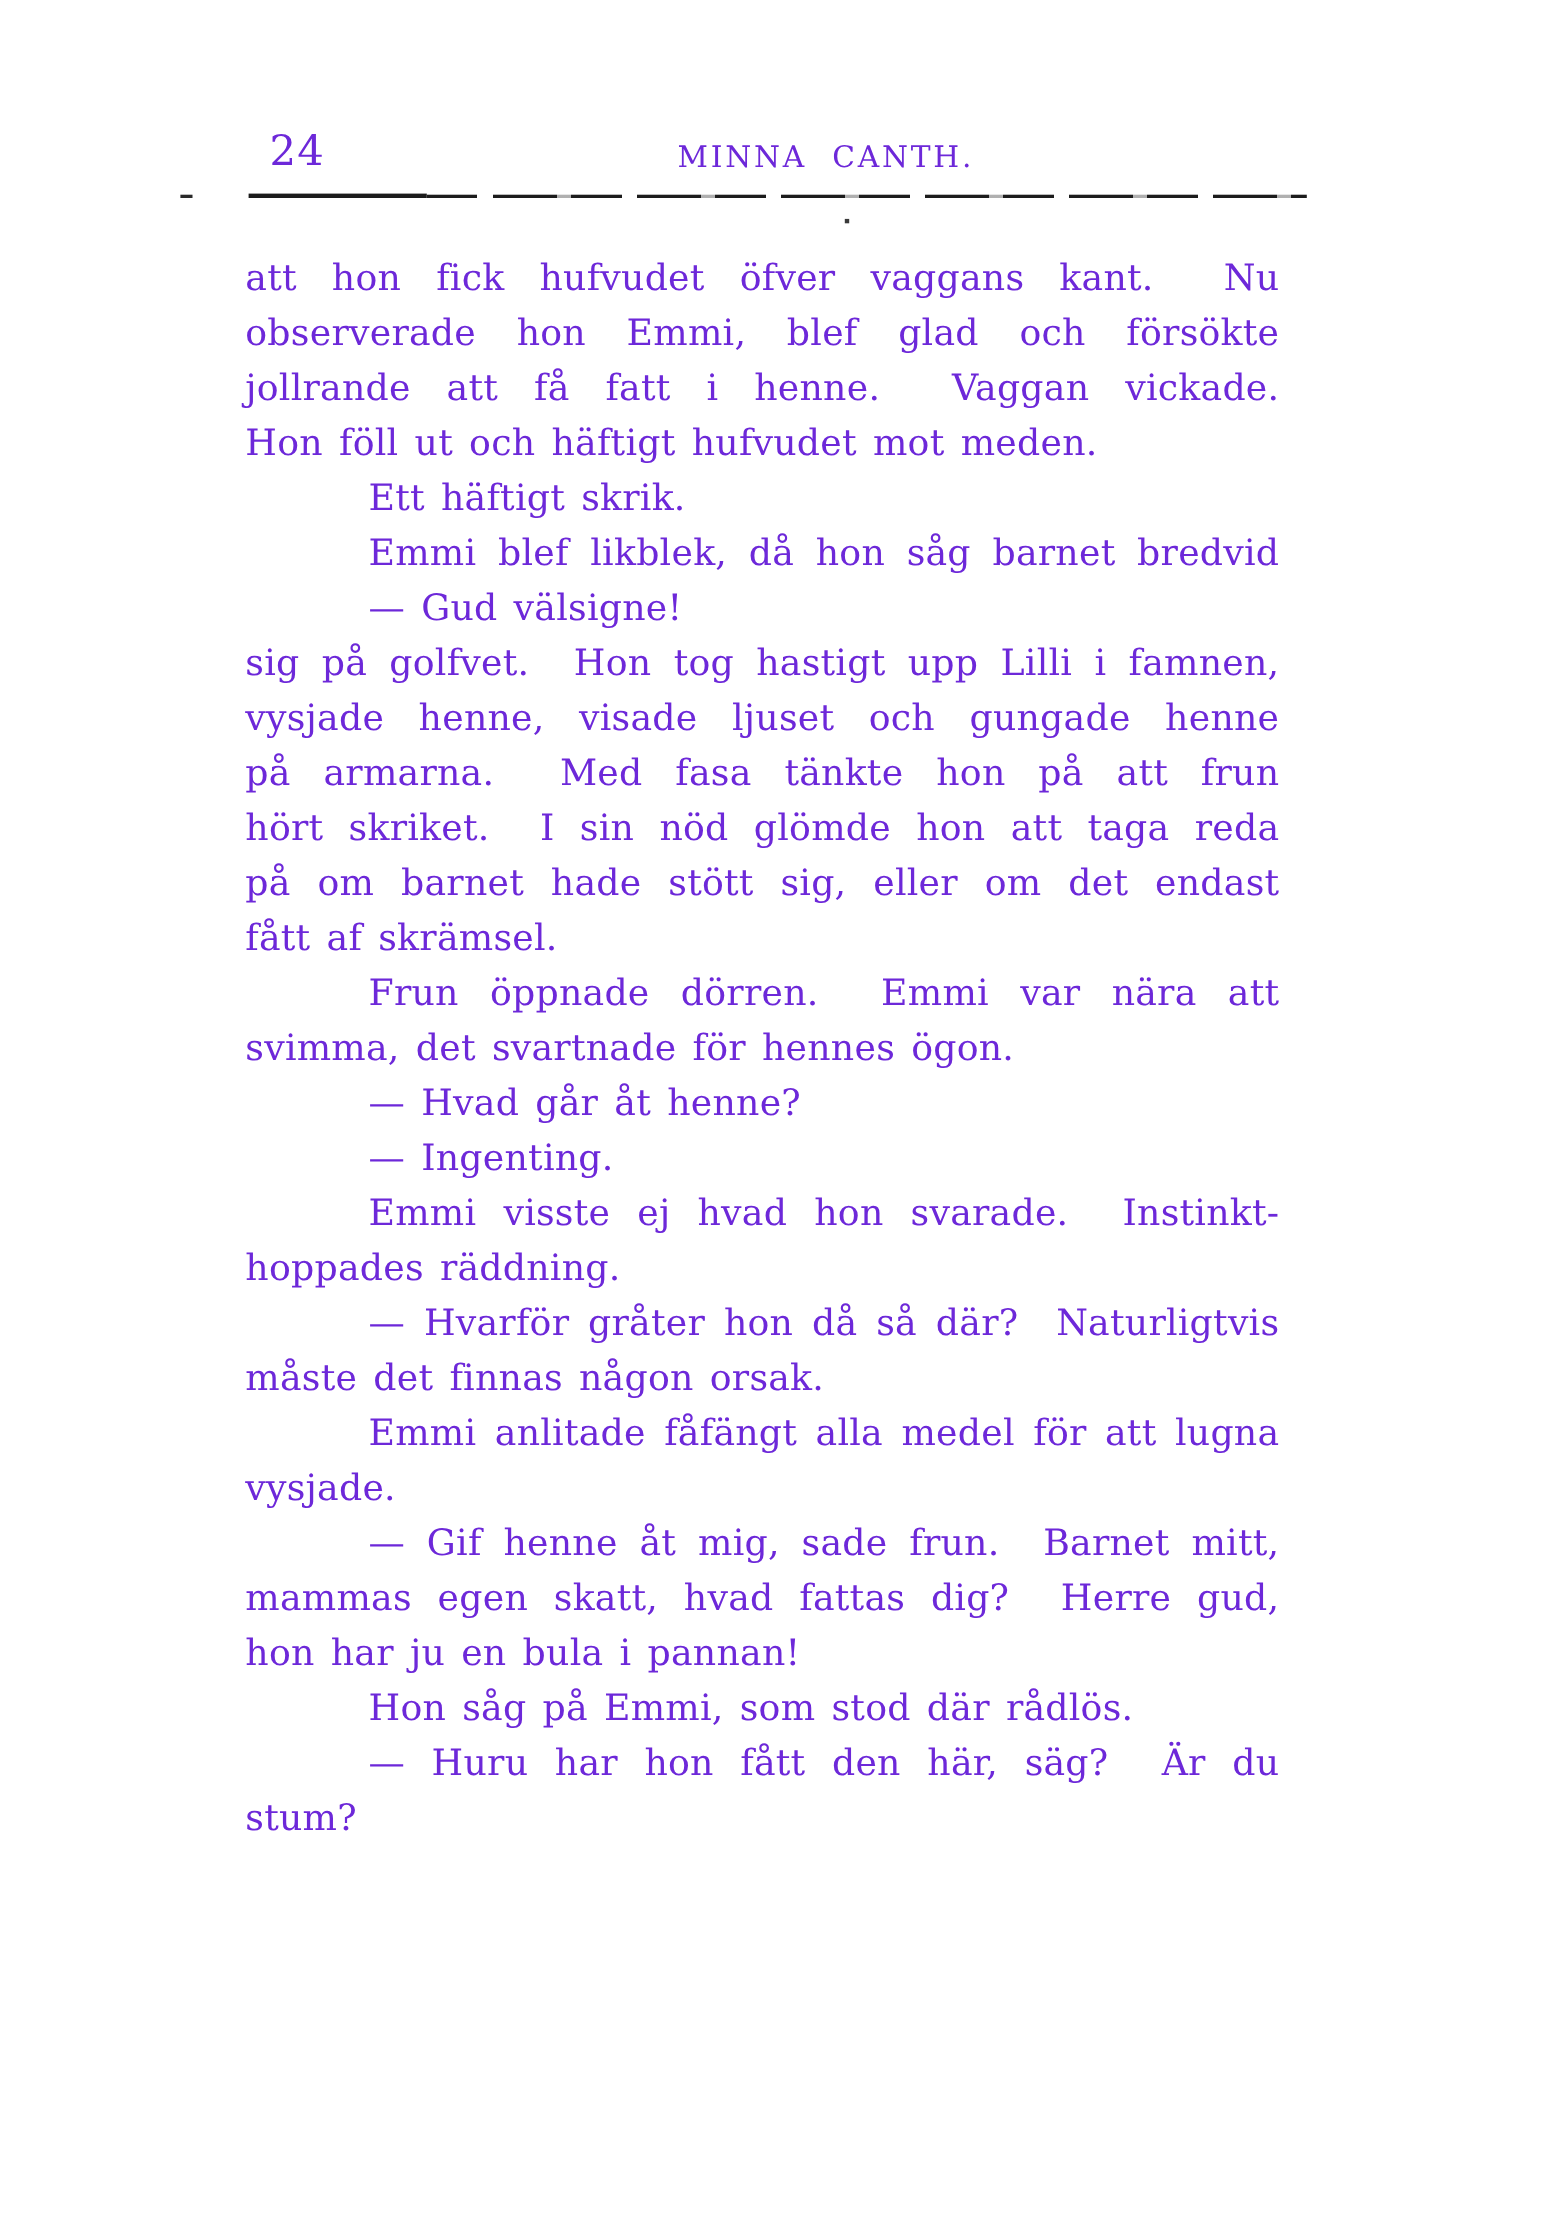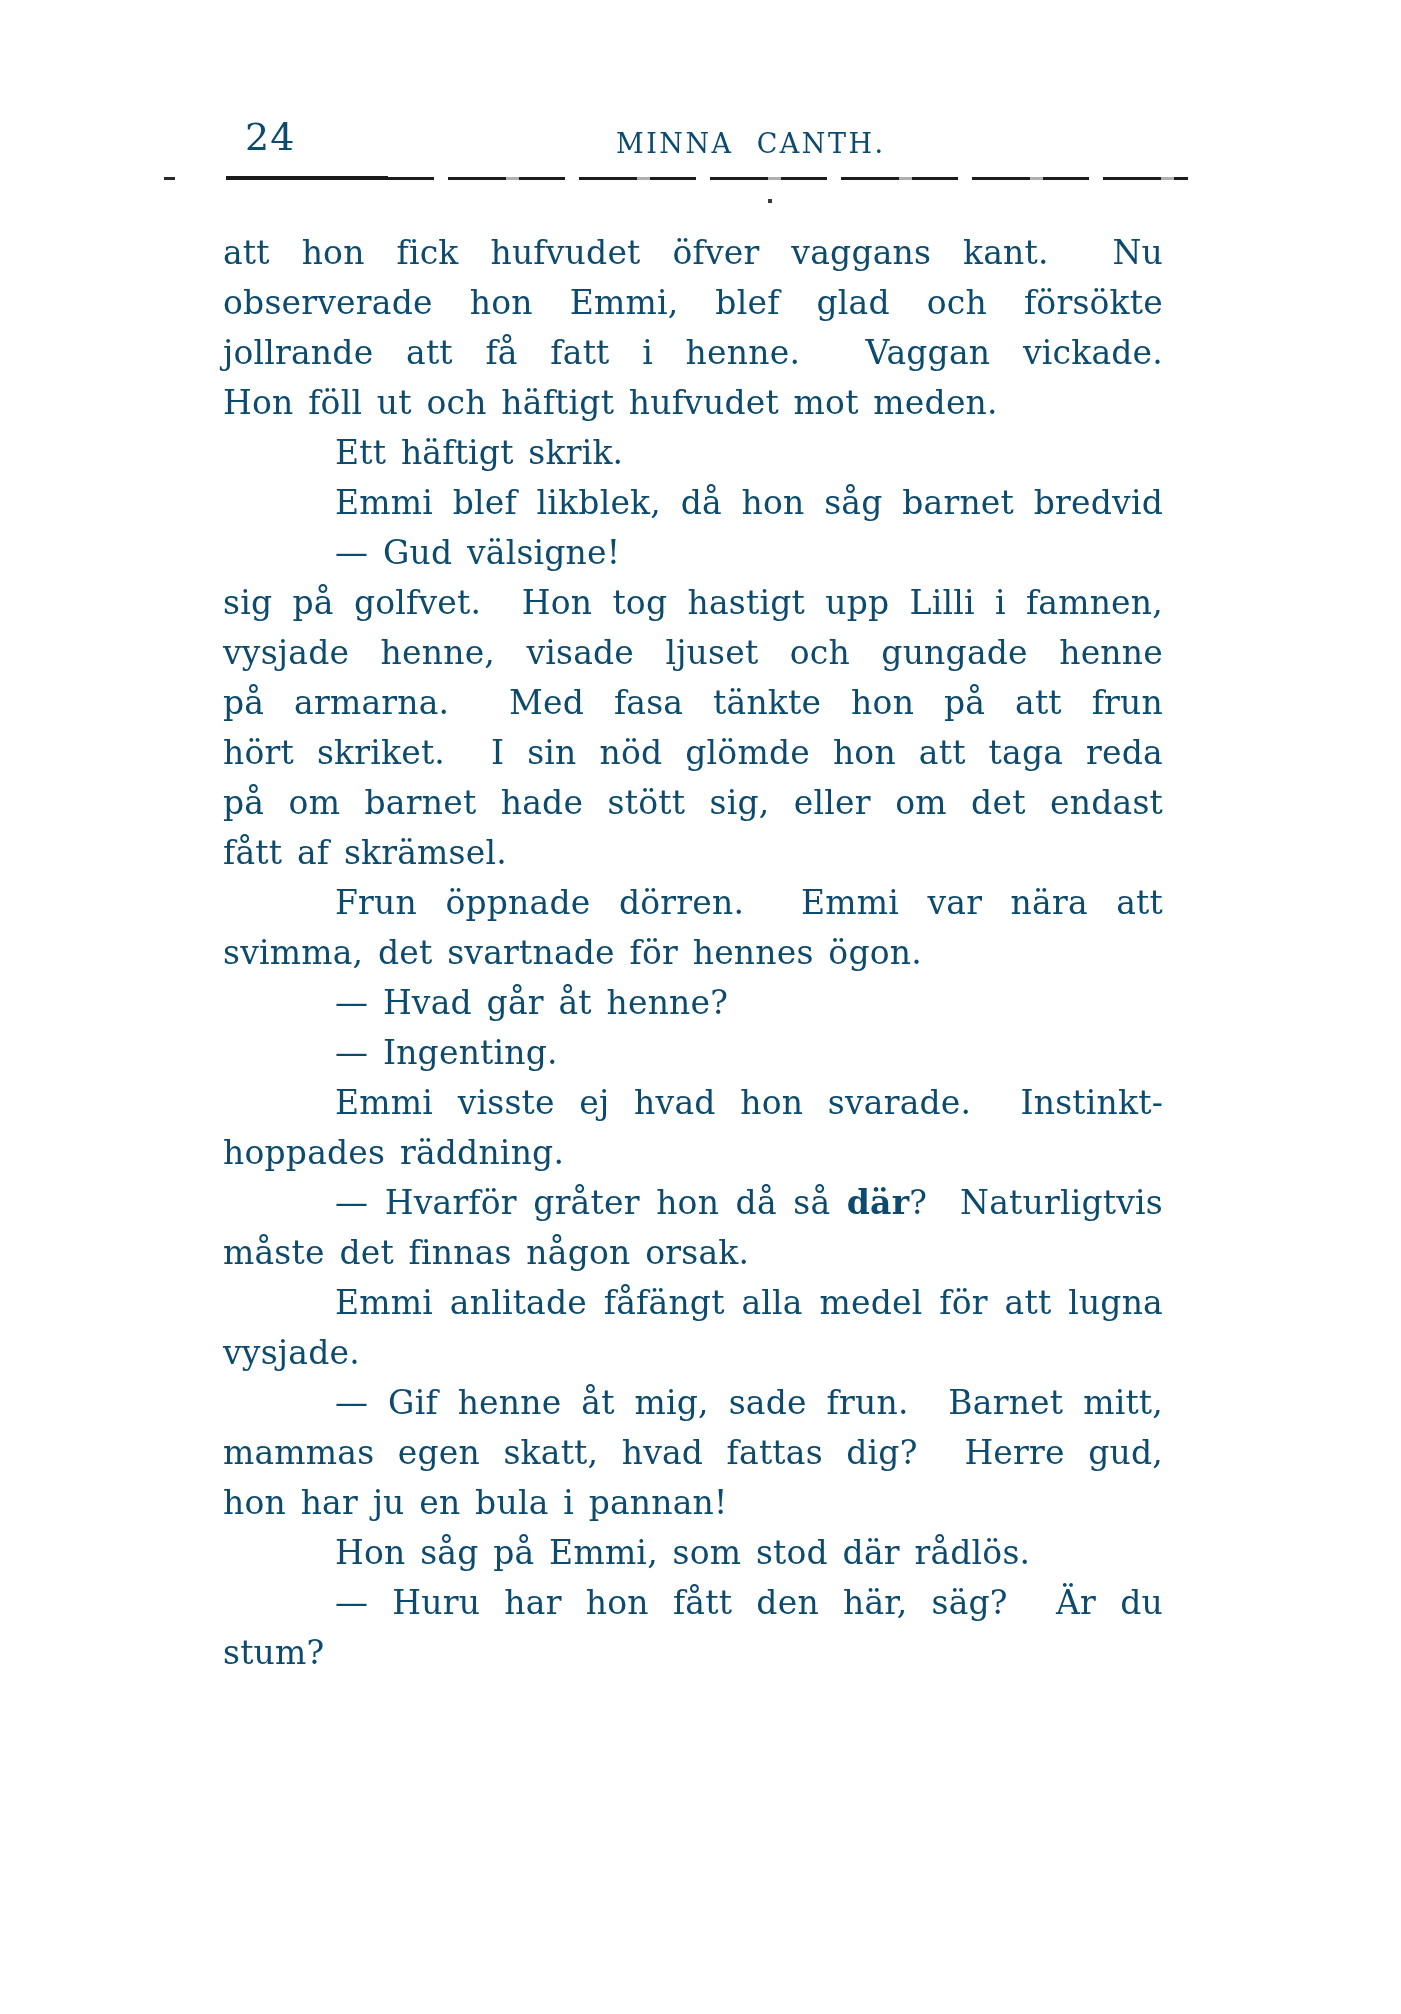--- a/index.html
+++ b/index.html
@@ -3,21 +3,21 @@
 <meta charset="utf-8">
 <style>
   html, body { margin: 0; padding: 0; background: #ffffff; }
   .page {
     position: relative;
     width: 1401px;
     height: 2014px;
     background: #ffffff;
     overflow: hidden;
     font-family: "DejaVu Serif", "Liberation Serif", serif;
-    color: #0c4a6e;
+    color: #6d28d9;
   }
   .page-number {
     position: absolute;
     left: 245px;
     top: 118px;
     font-size: 38px;
     line-height: 38px;
     letter-spacing: 1px;
   }
   .running-title {
@@ -81,21 +81,21 @@
     letter-spacing: 0.2px;
     word-spacing: 4px;
     white-space: normal;
     overflow: visible;
   }
   .ind { padding-left: 112px; }
   .just {
     text-align: justify;
     text-align-last: justify;
   }
-  .line b { font-weight: bold; margin-top: 12px; }
+  .line b { font-weight: normal; margin-top: 12px; }
 </style>
 </head>
 <body>
 
 <div class="page">
 
   <div class="page-number">24</div>
   <div class="running-title">MINNA CANTH.</div>
 
   <div class="rule-speck"></div>

